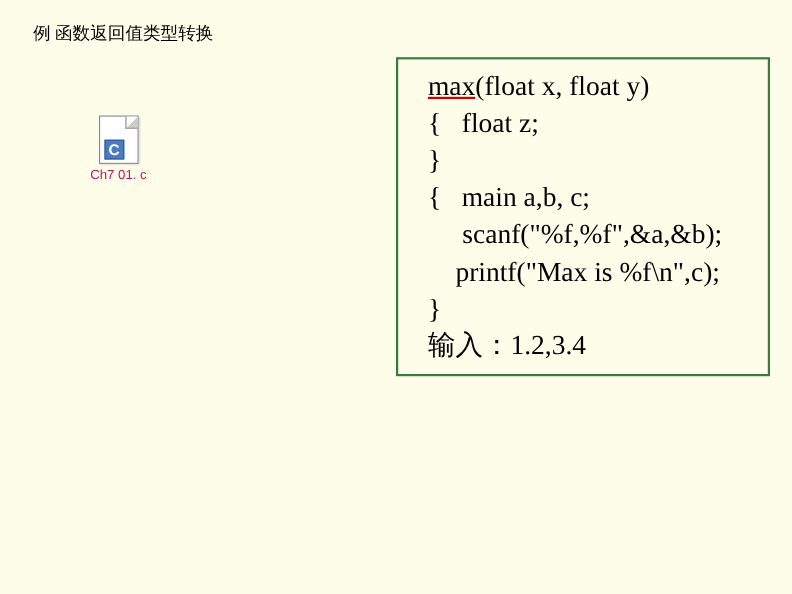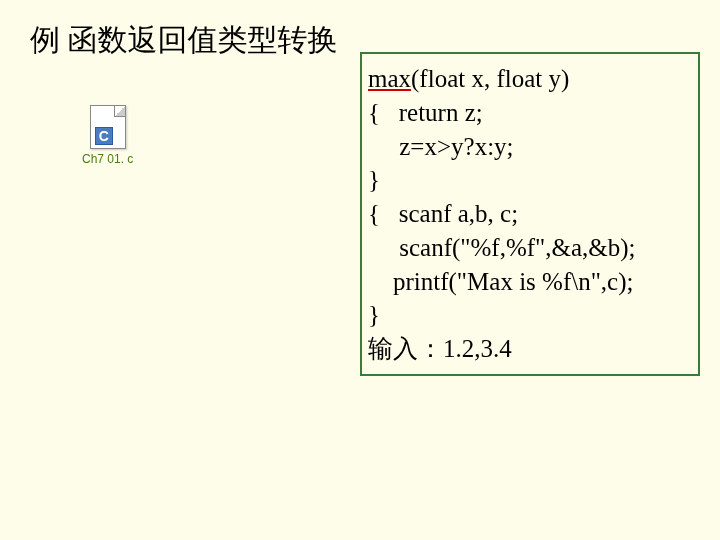--- a/index.html
+++ b/index.html
@@ -8,21 +8,21 @@
       height: 540px;
       background: #fefdea;
       font-family: "SimSun", "Times New Roman", serif;
       position: relative;
       overflow: hidden;
     }
     .title {
       position: absolute;
       top: 20px;
       left: 30px;
-      font-size: 30px;
+      font-size: 16px;
       color: #000;
     }
     .file-icon-container {
       position: absolute;
       top: 105px;
       left: 82px;
       display: flex;
       flex-direction: column;
       align-items: center;
     }
@@ -57,31 +57,31 @@
       font-weight: bold;
       font-family: Arial, sans-serif;
       display: flex;
       align-items: center;
       justify-content: center;
       border: 1px solid #2a5c9f;
     }
     .file-label {
       margin-top: 3px;
       font-size: 12px;
-      color: #4d7c0f;
+      color: #be185d;
       font-family: Arial, sans-serif;
     }
     .code-box {
       position: absolute;
       top: 52px;
       left: 360px;
       width: 340px;
       border: 2px solid #3a7a3a;
       background: #fefdea;
-      padding: 8px 6px;
+      padding: 8px 27px;
       font-family: "Times New Roman", serif;
       font-size: 25px;
       line-height: 1.35;
       color: #000;
     }
     .code-line { white-space: pre; }
     .underline {
       text-decoration: underline;
       text-decoration-color: #c00;
       color: #000;
@@ -98,21 +98,20 @@
 
 <div class="file-icon-container">
   <div class="file-icon">
     <div class="file-icon-letter">C</div>
   </div>
   <div class="file-label">Ch7 01. c</div>
 </div>
 
 <div class="code-box">
   <div class="code-line"><span class="underline">max</span><span>(float x, float y)</span></div>
-  <div class="code-line">{   return z;</div>
-  <div class="code-line">     z=x&gt;y?x:y;</div>
+  <div class="code-line">{   float z;</div>
   <div class="code-line">}</div>
-  <div class="code-line">{   scanf a,b, c;</div>
+  <div class="code-line">{   main a,b, c;</div>
   <div class="code-line">     scanf("%f,%f",&amp;a,&amp;b);</div>
   <div class="code-line">    printf("Max is %f\n",c);</div>
   <div class="code-line">}</div>
   <div class="code-line"><span class="input-label">输入：</span><span>1.2,3.4</span></div>
 </div>
 
 </body></html>

